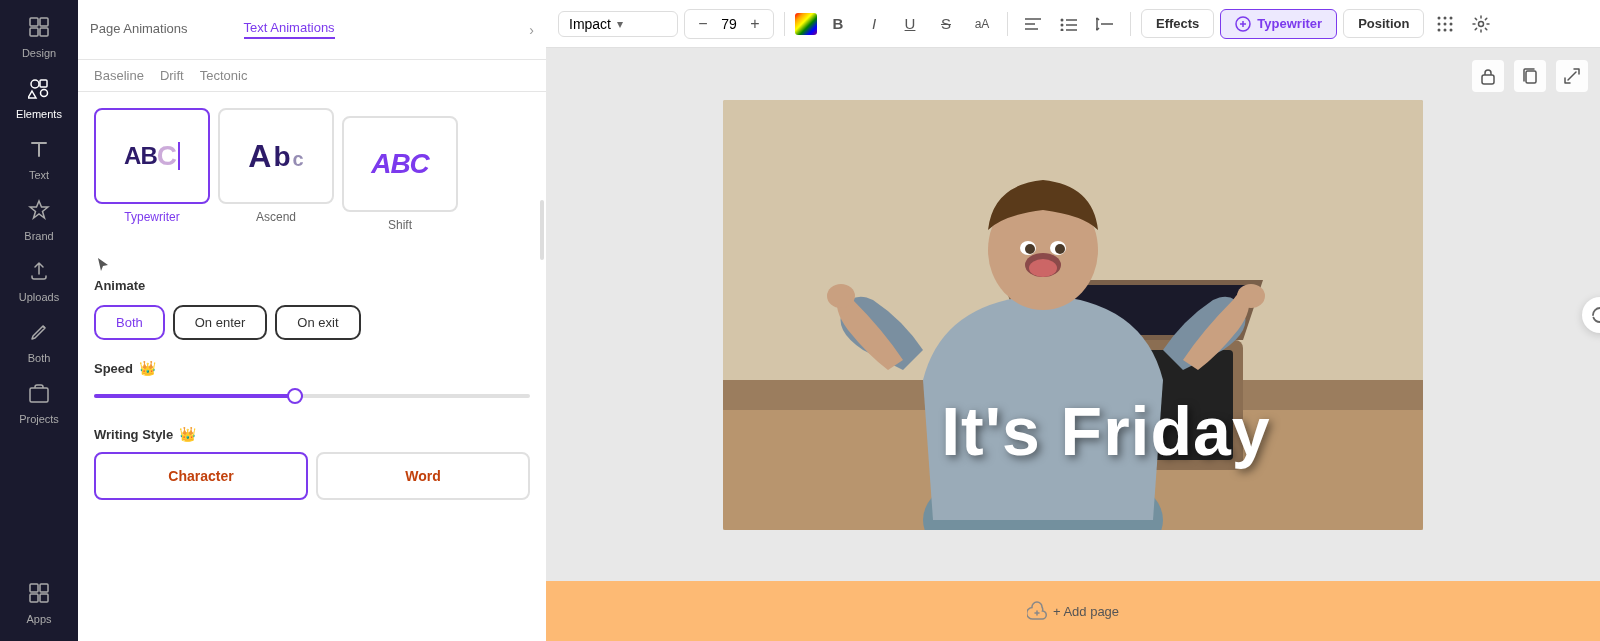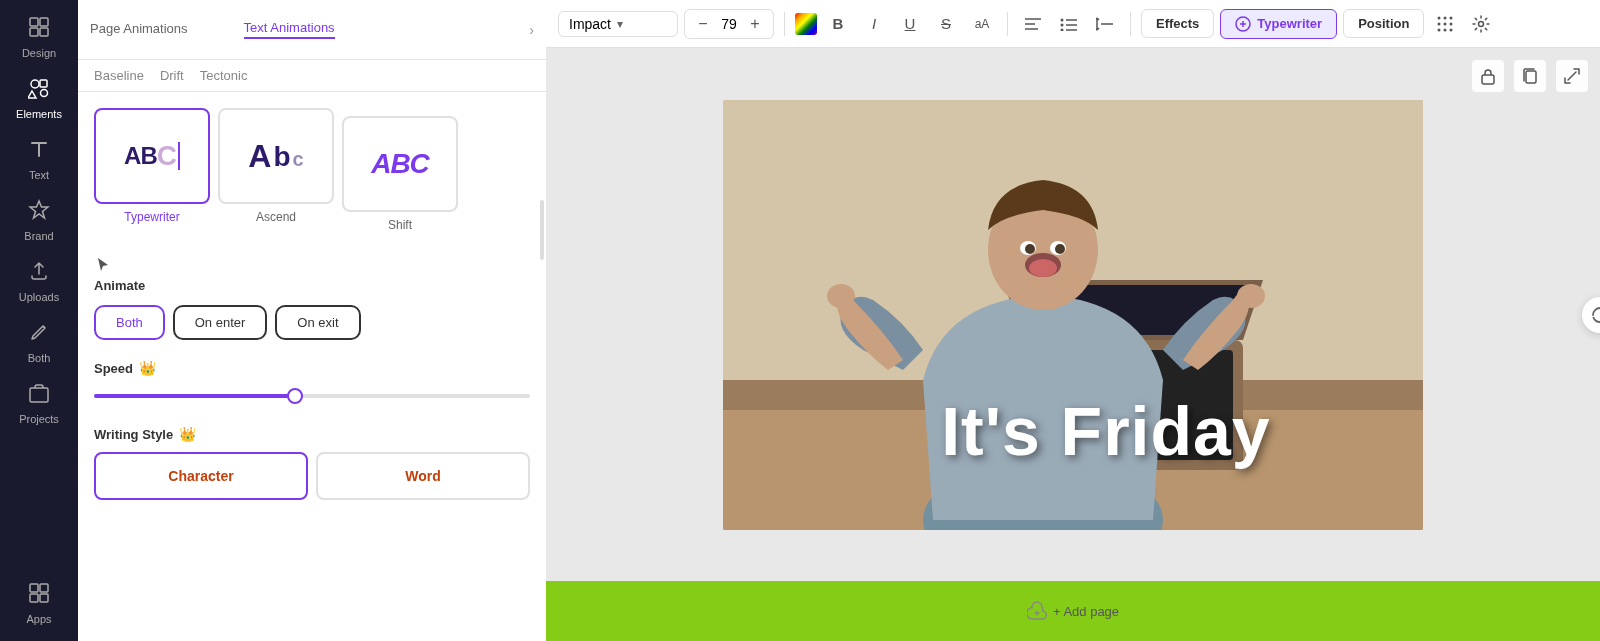--- a/index.html
+++ b/index.html
@@ -394,21 +394,21 @@
       justify-content: center;
       cursor: pointer;
       box-shadow: 0 2px 8px rgba(0,0,0,0.15);
       font-size: 18px;
       color: #555;
     }
 
     
     .add-page-bar {
       height: 60px;
-      background: #84cc16;
+      background: #fdba74;
       display: flex;
       align-items: center;
       justify-content: center;
       flex-shrink: 0;
     }
     .add-page-btn {
       display: flex;
       align-items: center;
       gap: 6px;
       font-size: 13px;

